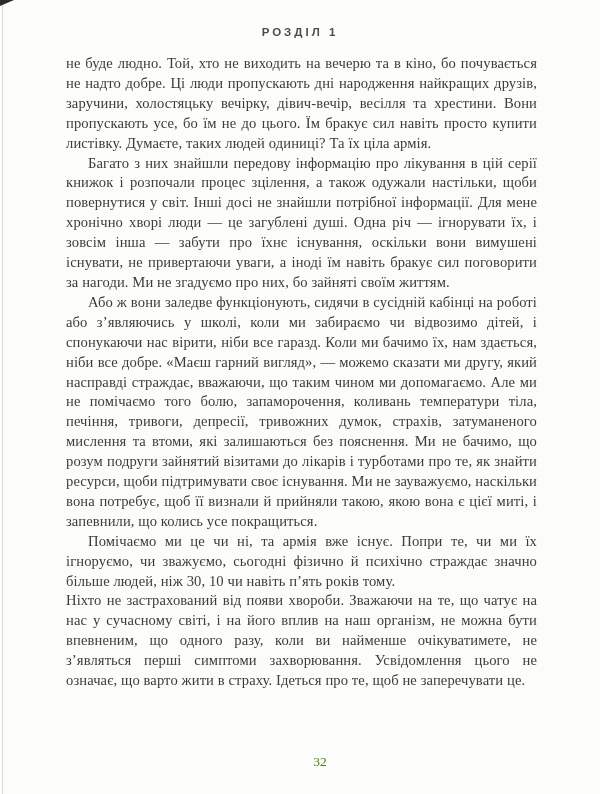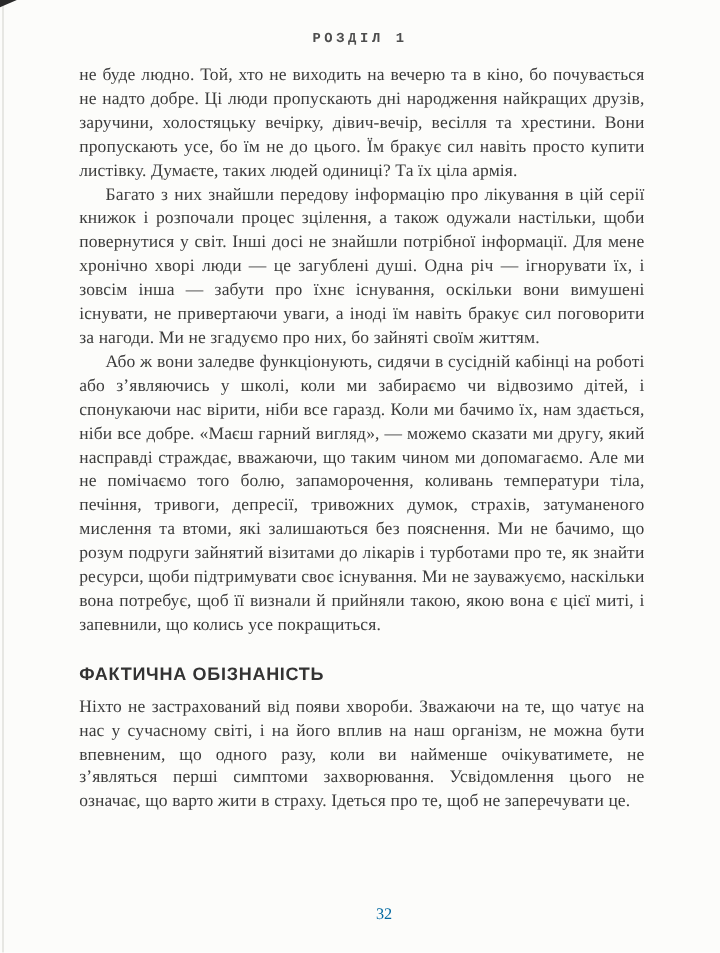--- a/index.html
+++ b/index.html
@@ -27,21 +27,21 @@
     top: 0; left: 0;
     width: 0; height: 0;
     border-top: 6px solid #2a2a2a;
     border-right: 14px solid transparent;
   }
 
   .running-head {
     position: absolute;
     top: 26px; left: 0; right: 0;
     text-align: center;
-    font-family: Liberation Mono, monospace;
+    font-family: Liberation Sans, sans-serif;
     font-size: 11.5px;
     font-weight: bold;
     letter-spacing: 3px;
     color: #4d4d4d;
   }
 
   .text-block {
     position: absolute;
     left: 66px;
     top: 54px;
@@ -66,21 +66,21 @@
     letter-spacing: 0.6px;
     color: #333333;
     margin: 22px 0 9px 0;
   }
 
   .page-number {
     position: absolute;
     bottom: 24px; left: 0; right: 0;
     text-align: center;
     font-size: 13.5px;
-    color: #0369a1;
+    color: #4d7c0f;
     padding-left: 40px;
   }
 </style>
 </head>
 <body>
 
 <div class="page">
 
   <div class="edge-line"></div>
   <div class="corner-mark"></div>
@@ -88,22 +88,22 @@
   <header class="running-head">РОЗДІЛ 1</header>
 
   <main class="text-block">
 
     <p class="para no-indent">не буде людно. Той, хто не виходить на вечерю та в кіно, бо почувається не надто добре. Ці люди пропускають дні народження найкращих друзів, заручини, холостяцьку вечірку, дівич-вечір, весілля та хрестини. Вони пропускають усе, бо їм не до цього. Їм бракує сил навіть просто купити листівку. Думаєте, таких людей одиниці? Та їх ціла армія.</p>
 
     <p class="para">Багато з них знайшли передову інформацію про лікування в цій серії книжок і розпочали процес зцілення, а також одужали настільки, щоби повернутися у світ. Інші досі не знайшли потрібної інформації. Для мене хронічно хворі люди — це загублені душі. Одна річ — ігнорувати їх, і зовсім інша — забути про їхнє існування, оскільки вони вимушені існувати, не привертаючи уваги, а іноді їм навіть бракує сил поговорити за нагоди. Ми не згадуємо про них, бо зайняті своїм життям.</p>
 
     <p class="para">Або ж вони заледве функціонують, сидячи в сусідній кабінці на роботі або з’являючись у школі, коли ми забираємо чи відвозимо дітей, і спонукаючи нас вірити, ніби все гаразд. Коли ми бачимо їх, нам здається, ніби все добре. «Маєш гарний вигляд», — можемо сказати ми другу, який насправді страждає, вважаючи, що таким чином ми допомагаємо. Але ми не помічаємо того болю, запаморочення, коливань температури тіла, печіння, тривоги, депресії, тривожних думок, страхів, затуманеного мислення та втоми, які залишаються без пояснення. Ми не бачимо, що розум подруги зайнятий візитами до лікарів і турботами про те, як знайти ресурси, щоби підтримувати своє існування. Ми не зауважуємо, наскільки вона потребує, щоб її визнали й прийняли такою, якою вона є цієї миті, і запевнили, що колись усе покращиться.</p>
 
+    <p class="para">Помічаємо ми це чи ні, та армія вже існує. Попри те, чи ми їх ігноруємо, чи зважуємо, сьогодні фізично й психічно страждає значно більше людей, ніж 30, 10 чи навіть п’ять років тому.</p>
 
-    <h2 class="section-heading">ФАКТИЧНА ОБІЗНАНІСТЬ</h2>
 
     <p class="para no-indent">Ніхто не застрахований від появи хвороби. Зважаючи на те, що чатує на нас у сучасному світі, і на його вплив на наш організм, не можна бути впевненим, що одного разу, коли ви найменше очікуватимете, не з’являться перші симптоми захворювання. Усвідомлення цього не означає, що варто жити в страху. Ідеться про те, щоб не заперечувати це.</p>
 
   </main>
 
   <footer class="page-number">32</footer>
 
 </div>
 
 </body></html>

